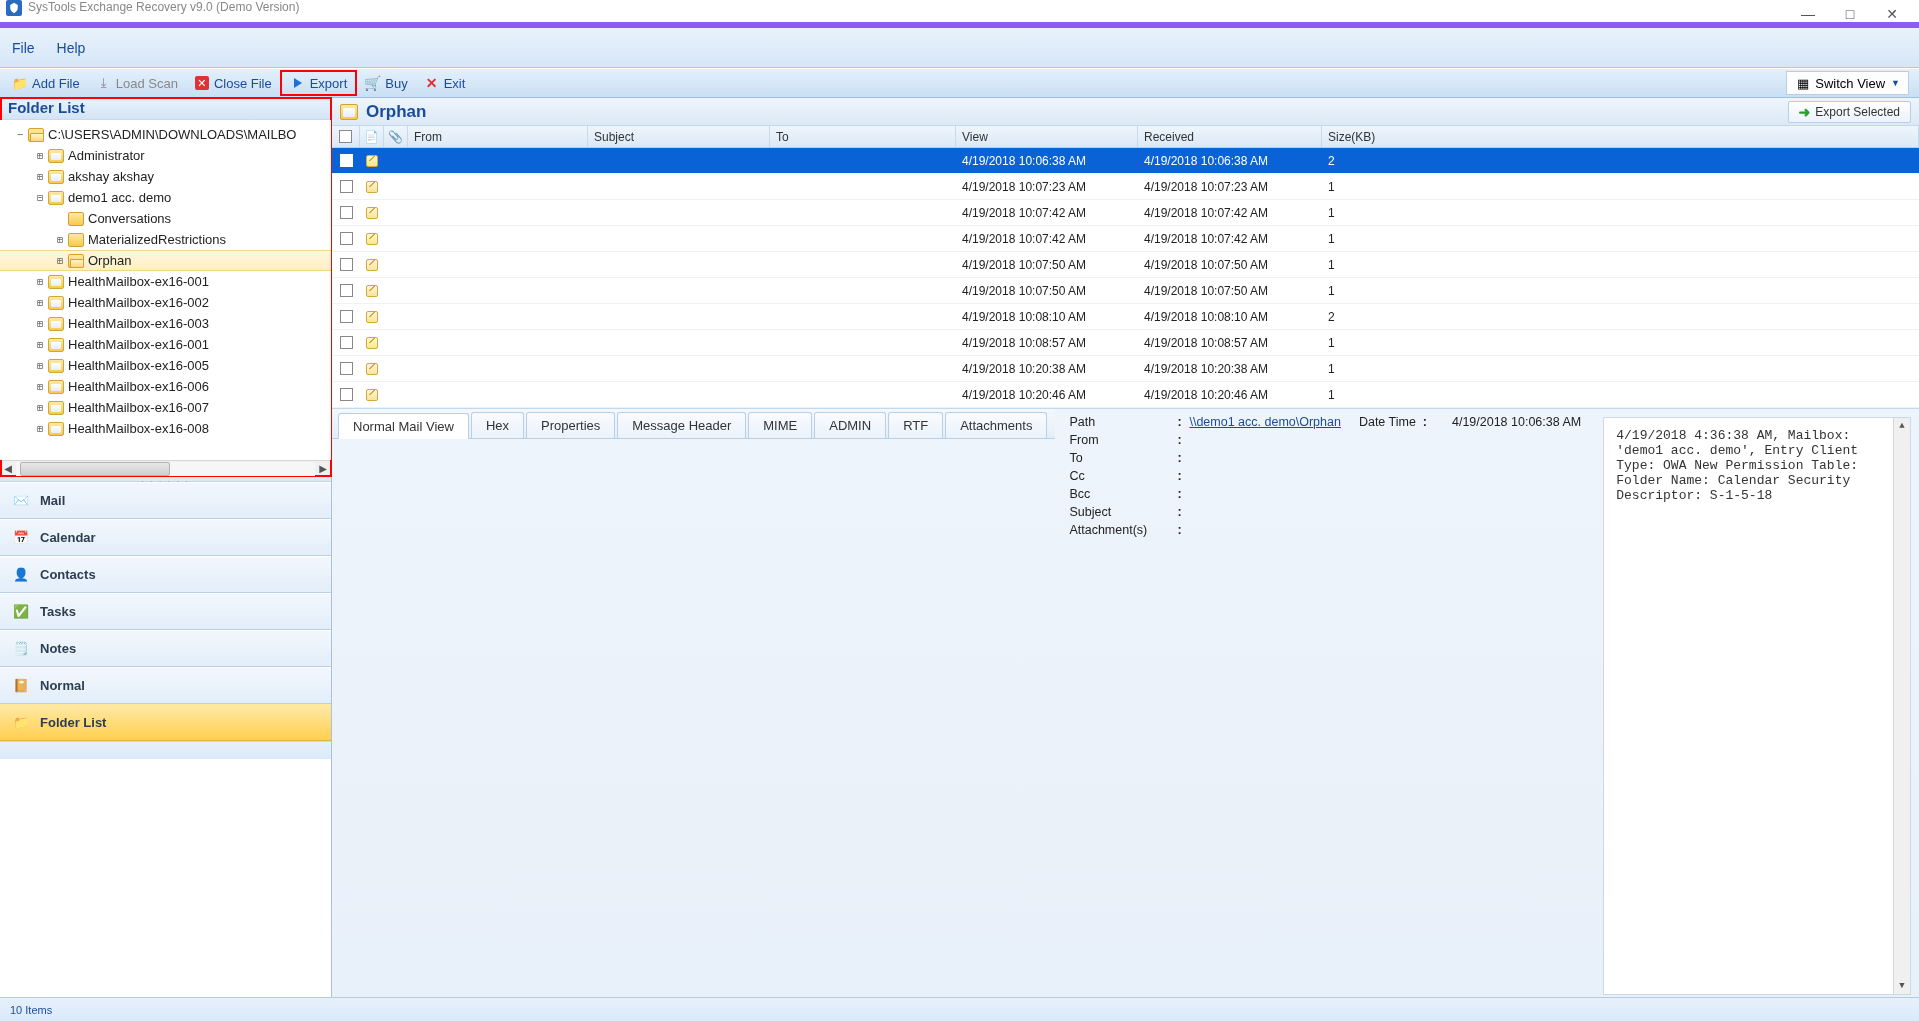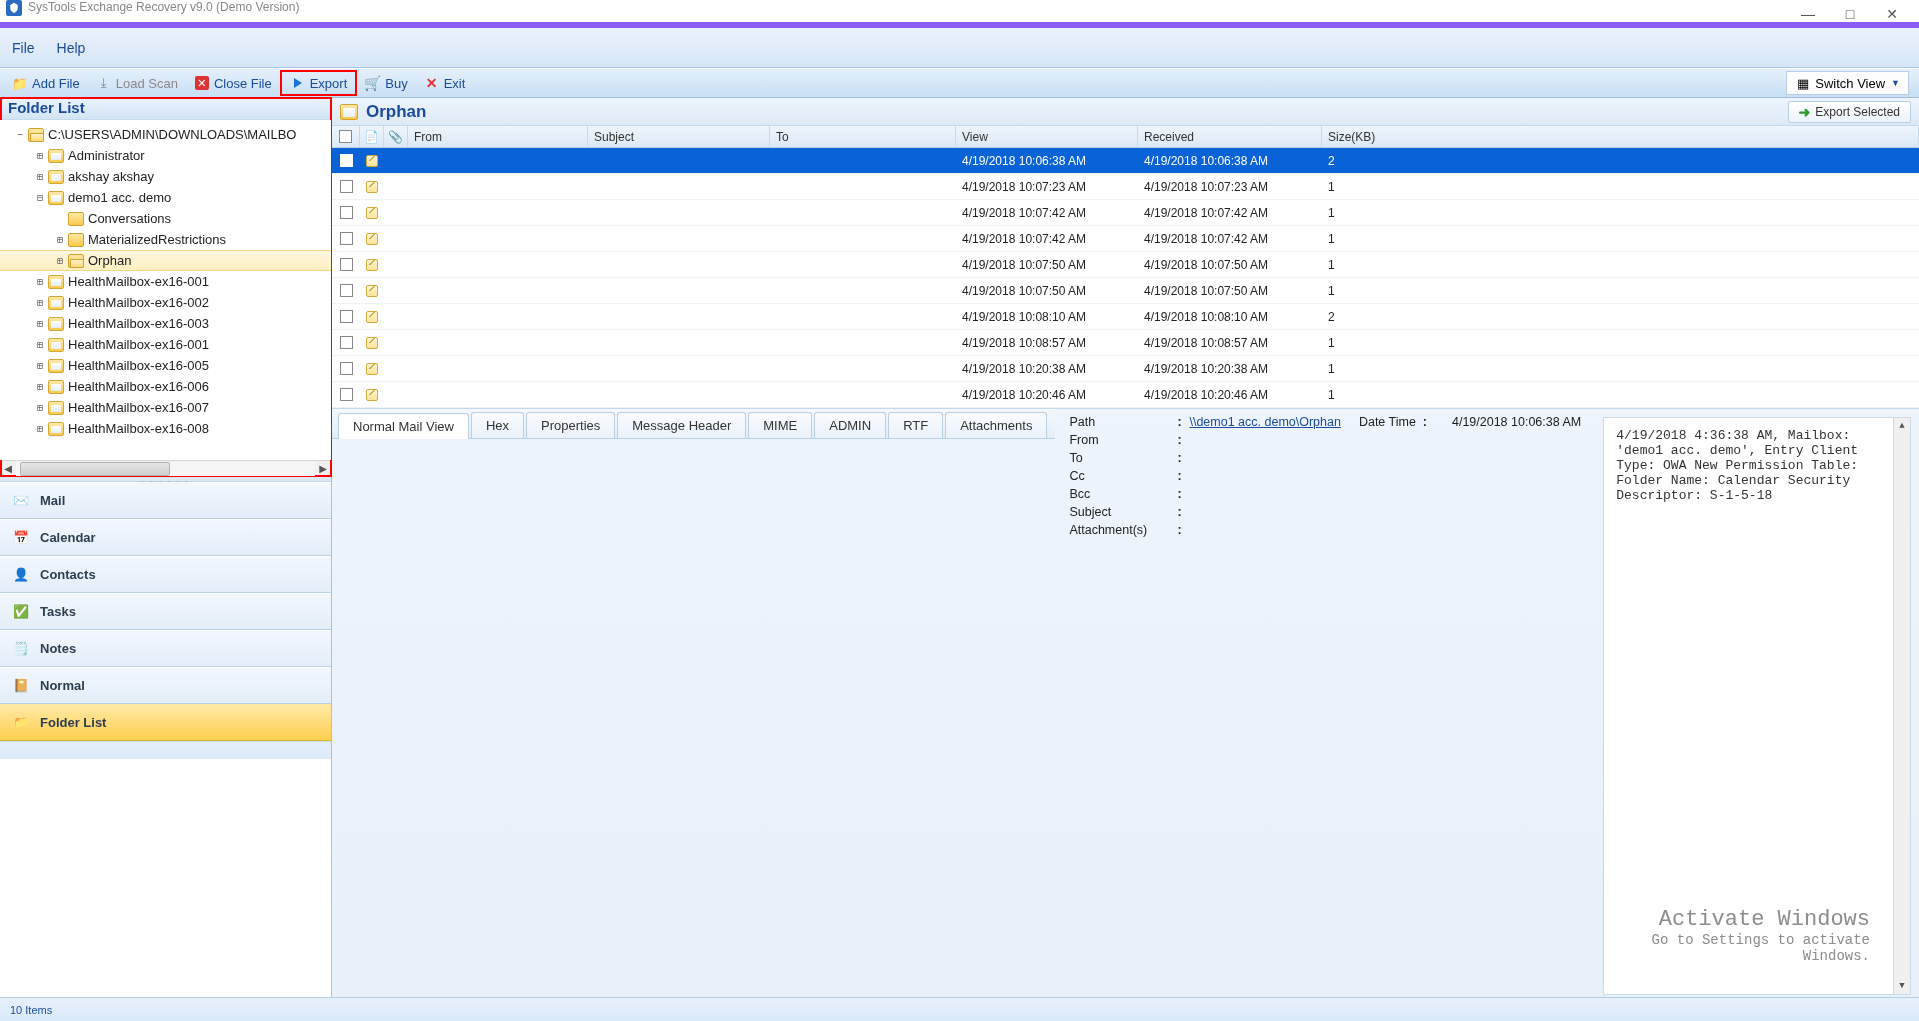--- a/index.html
+++ b/index.html
@@ -785,24 +785,20 @@
             <span class="meta-colon">:</span>
           </div>
       </div>
       <div class="preview-body">
         <div>4/19/2018 4:36:38 AM, Mailbox: 'demo1 acc. demo', Entry Client Type: OWA New Permission Table:</div>
         <div>Folder Name: Calendar Security Descriptor: S-1-5-18</div>
         <div class="preview-scroll">
           <div class="arr">▲</div>
           <div class="arr">▼</div>
         </div>
-        <div class="watermark">
-          <div class="w1">Activate Windows</div>
-          <div class="w2">Go to Settings to activate Windows.</div>
-        </div>
       </div>
     </div>
 
   </div>
 </div>
 
 <div class="statusbar">
   <span>10 Items</span>
 </div>
 

